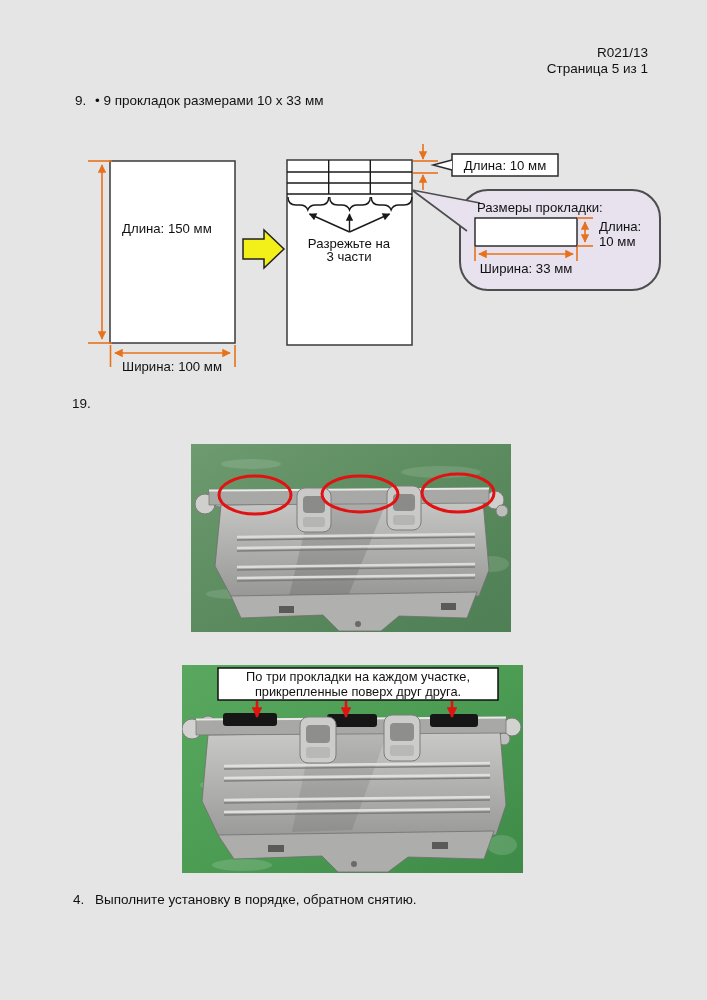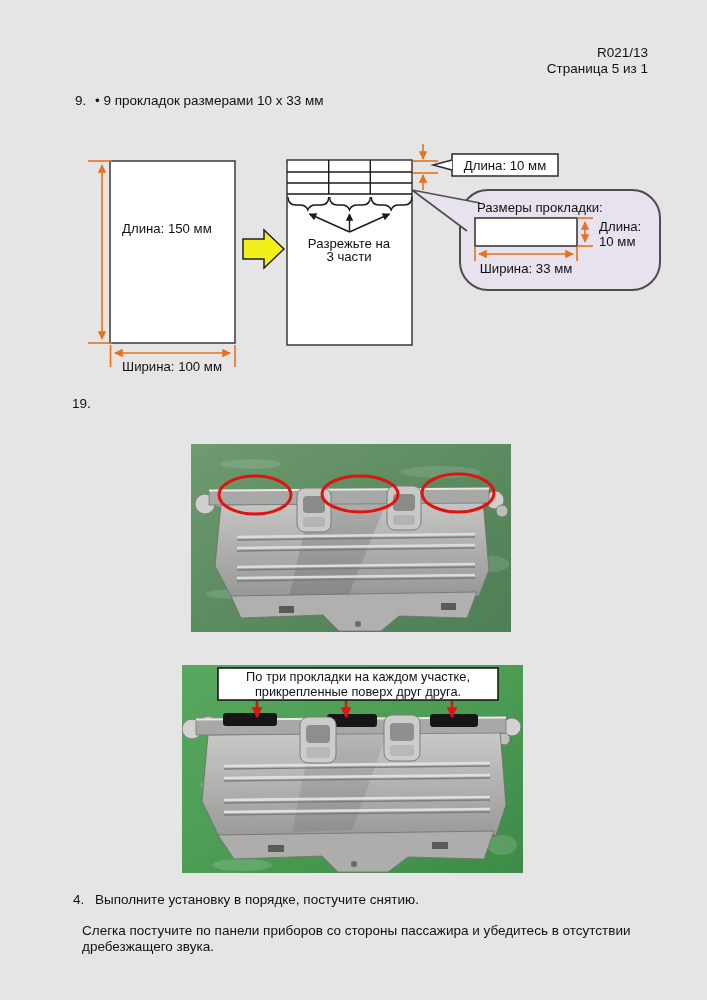--- a/index.html
+++ b/index.html
@@ -275,19 +275,17 @@
       <g stroke="#e11212" stroke-width="2.6">
         <line x1="75" y1="36" x2="75" y2="52" marker-end="url(#ar)"></line>
         <line x1="164" y1="36" x2="164" y2="52" marker-end="url(#ar)"></line>
         <line x1="270" y1="36" x2="270" y2="52" marker-end="url(#ar)"></line>
       </g>
     </g>
   </svg>
 
   <div class="abs step s11">
     <span class="num">4.</span>
-    <div>Выполните установку в порядке, постучите снятию.</div>
-  </div>
-
-  <div class="abs closing ml">Слегка постучите по панели приборов со стороны пассажира и убедитесь в отсутствии
-дребезжащего звука.</div>
+    <div>Выполните установку в порядке, обратном снятию.</div>
+  </div>
+
 
 </div>
 
 </body></html>

